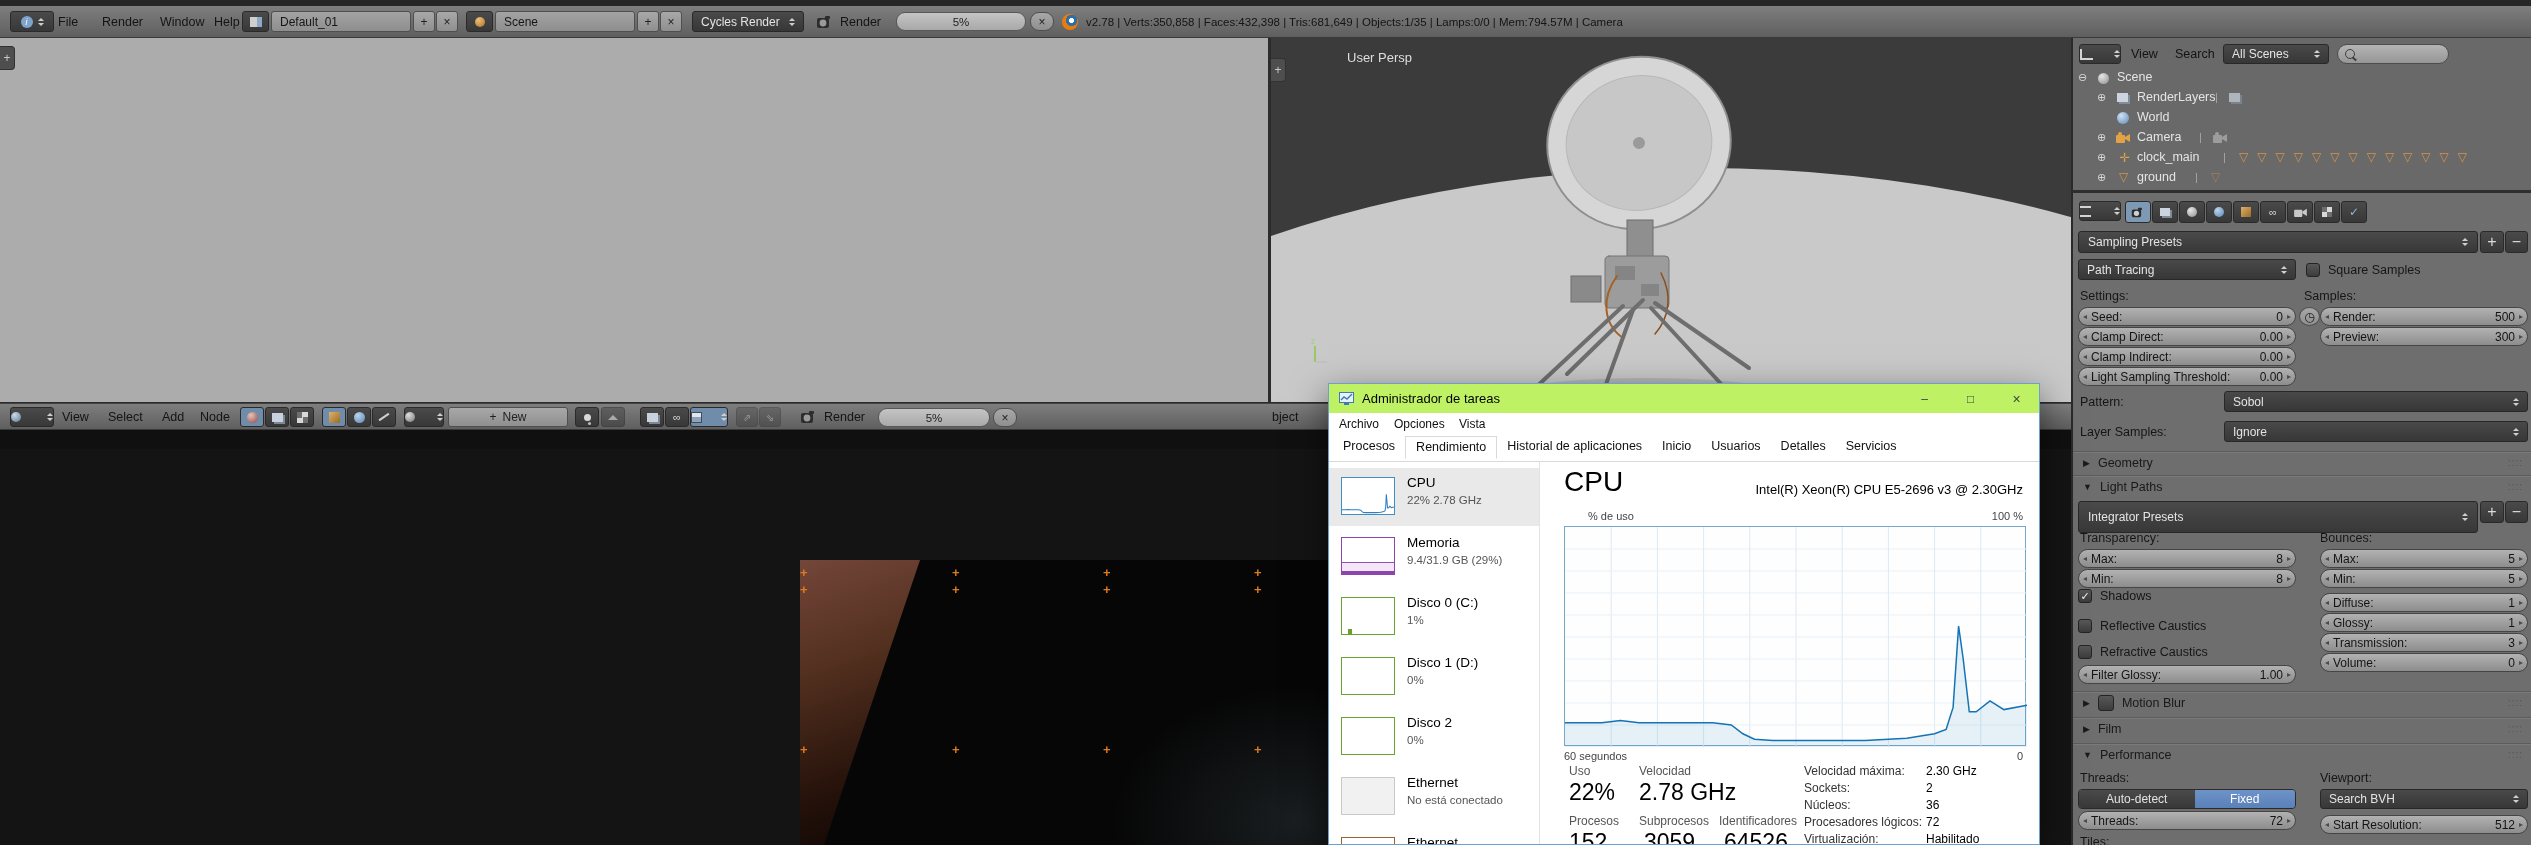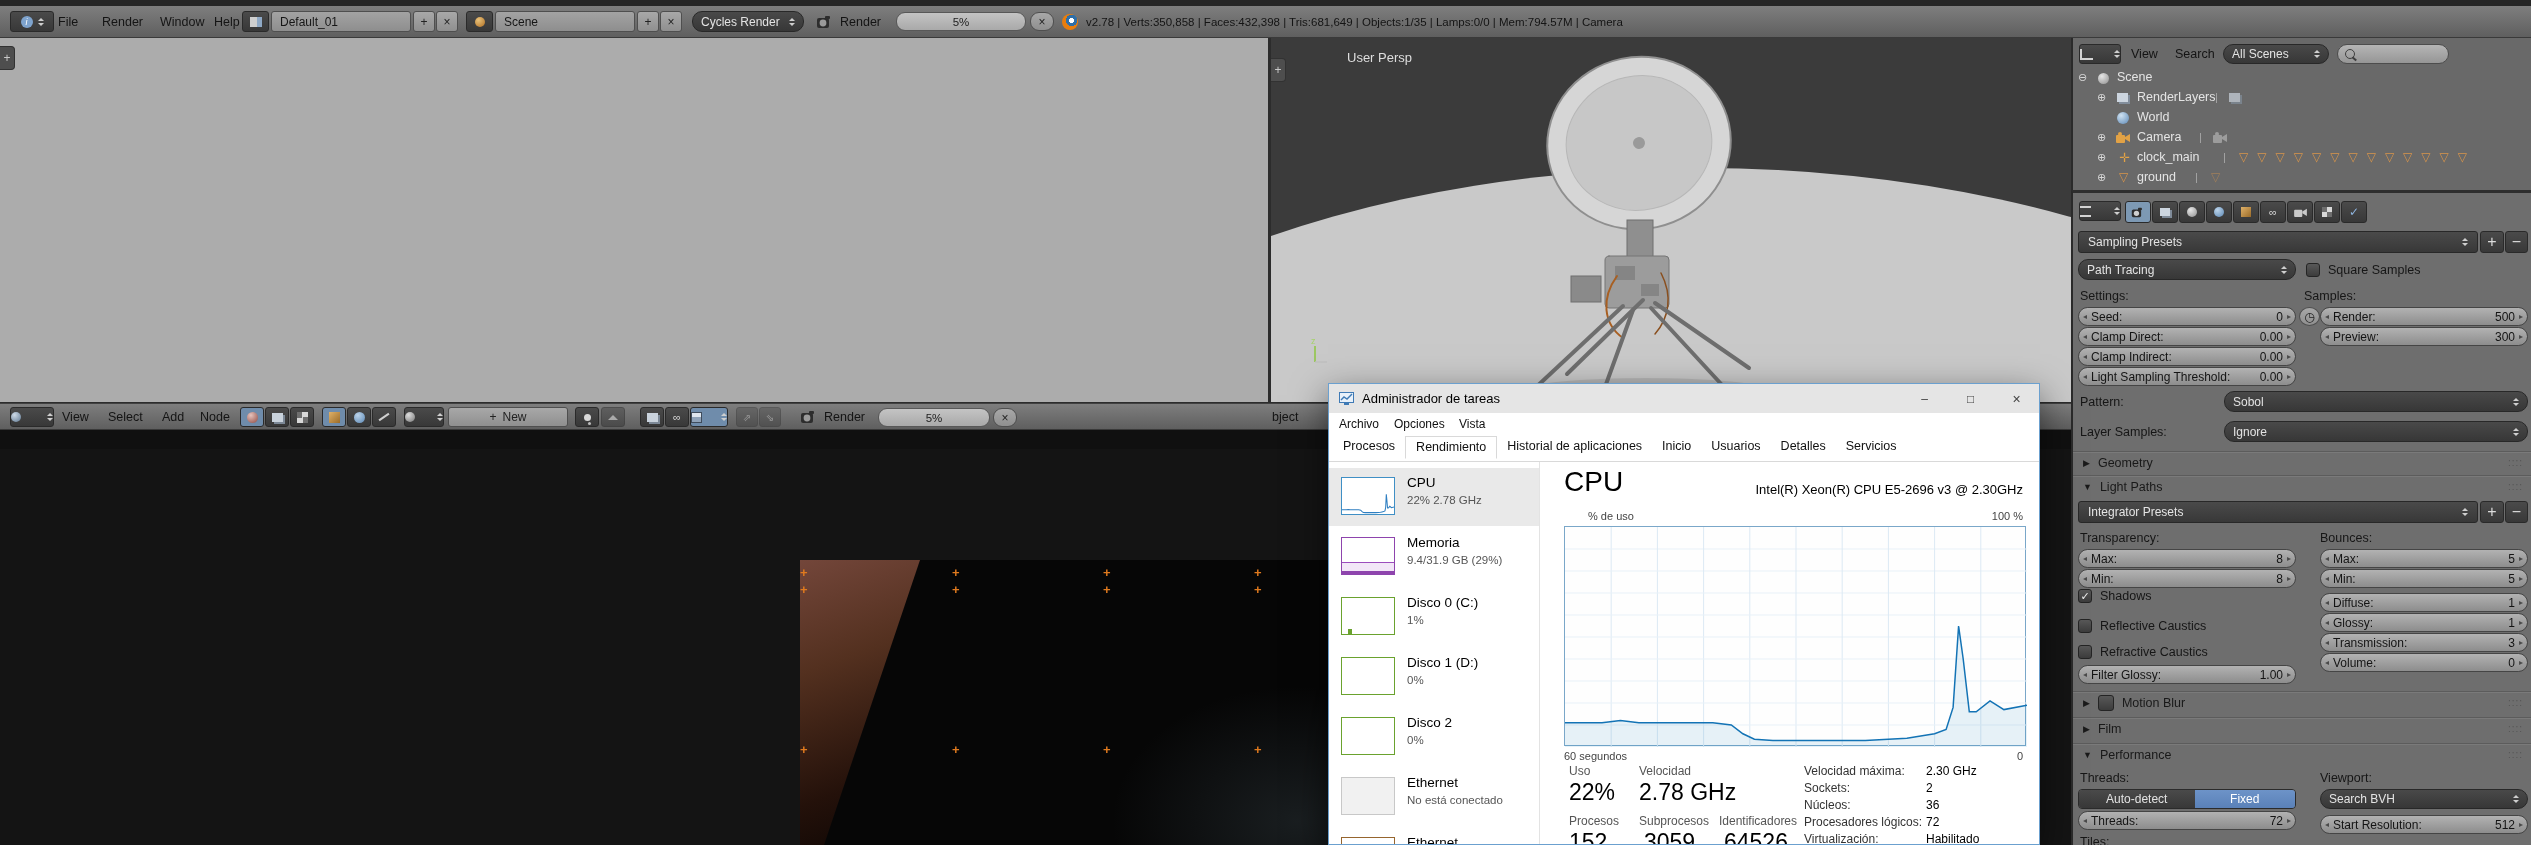--- a/index.html
+++ b/index.html
@@ -8,21 +8,21 @@
   .abs{position:absolute;box-sizing:border-box;}
   
   .blbar{background:linear-gradient(#7e7e7e,#5f5f5f);border-bottom:1px solid #3a3a3a;}
   .blmenu{font-size:12.5px;color:#141414;line-height:32px;cursor:default;}
   .fieldchip{background:linear-gradient(#a3a3a3,#8e8e8e);border:1px solid #4f4f4f;border-radius:3px;
              color:#161616;font-size:12px;display:flex;align-items:center;padding:0 8px;}
   .sqbtn{background:linear-gradient(#a8a8a8,#8f8f8f);border:1px solid #4f4f4f;border-radius:3px;
          color:#222;font-size:12px;display:flex;align-items:center;justify-content:center;}
   .darkbtn{background:linear-gradient(#4a4a4a,#383838);border:1px solid #2a2a2a;border-radius:3px;
            color:#dcdcdc;display:flex;align-items:center;justify-content:center;gap:3px;}
-  .dd{background:linear-gradient(#494949,#373737);border:1px solid #282828;border-radius:10px;
+  .dd{background:linear-gradient(#494949,#373737);border:1px solid #282828;border-radius:3px;
       color:#e3e3e3;font-size:12px;display:flex;align-items:center;padding:0 8px;}
   .ud{margin-left:auto;display:flex;flex-direction:column;gap:2px;}
   .ud i{display:block;width:0;height:0;border:3px solid transparent;}
   .ud i.u{border-bottom-color:#cfcfcf;border-top-width:0;}
   .ud i.d{border-top-color:#cfcfcf;border-bottom-width:0;}
   .progress{background:linear-gradient(#c4c4c4,#a9a9a9);border:1px solid #585858;border-radius:9px;
             color:#1d1d1d;font-size:11.5px;display:flex;align-items:center;justify-content:center;}
   .ptab{width:15px;height:24px;background:#4e4e4e;border:1px solid #323232;border-left:none;
         border-radius:0 4px 4px 0;color:#c9c9c9;font-size:12px;line-height:22px;text-align:center;}
   
@@ -483,21 +483,21 @@
 
     <div class="abs ph" style="left:0;width:460px;top:258px;">
       <span class="tri">▶</span>
       <span>Geometry</span>
     </div>
     <div class="abs ph" style="left:0;width:460px;top:282px;">
       <span class="tri">▼</span>
       <span>Light Paths</span>
     </div>
 
-    <div class="abs presetbar" style="left:5px;top:308px;width:400px;height:22px;">
+    <div class="abs presetbar" style="left:5px;top:308px;width:400px;height:32px;">
       <span>Integrator Presets</span>
       <span class="ud">
           <i class="u"></i>
           <i class="d"></i>
         </span>
     </div>
     <div class="abs darkbtn" style="left:407px;top:308px;width:24px;height:22px;">+</div>
     <div class="abs darkbtn" style="left:432px;top:308px;width:23px;height:22px;">−</div>
 
     <span class="abs plabel" style="left:7px;top:338px;">Transparency:</span>
@@ -602,21 +602,21 @@
       <span class="a">◂</span>
         <span>Start Resolution:</span>
       <span class="val">512</span>
         <span class="a">▸</span>
       </div>
     <span class="abs plabel" style="left:7px;top:642px;">Tiles:</span>
   </div>
 
   <div id="tm" class="abs">
 
-    <div class="abs" style="left:0;top:0;width:710px;height:29px;background:#e5e5e5;">
+    <div class="abs" style="left:0;top:0;width:710px;height:29px;background:#bef264;">
       <svg class="abs" style="left:10px;top:7px;" width="15" height="15" viewBox="0 0 15 15">
         <rect x="0.5" y="1.5" width="14" height="10" fill="#e8f1fa" stroke="#3f7ab5"></rect>
           <polyline points="2,9 5,6 8,8 13,3" fill="none" stroke="#3f7ab5" stroke-width="1.4"></polyline>
           <rect x="5" y="12" width="5" height="2" fill="#3f7ab5"></rect>
       </svg>
       <span class="abs" style="left:33px;top:7px;font-size:13px;color:#000;">Administrador de tareas</span>
       <div class="abs tmbtn" style="right:92px;top:0;">–</div>
       <div class="abs tmbtn" style="right:46px;top:0;">□</div>
       <div class="abs tmbtn" style="right:0;top:0;font-size:14px;">×</div>
     </div>

